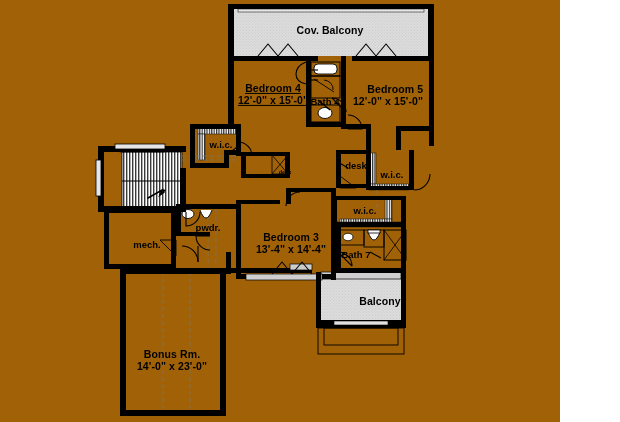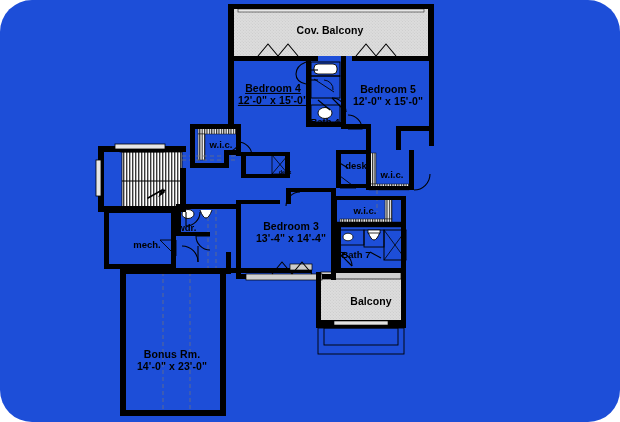--- a/index.html
+++ b/index.html
@@ -6,25 +6,24 @@
   html, body {
     margin: 0;
     padding: 0;
     background: #ffffff;
   }
   body {
     font-family: "Liberation Sans", sans-serif;
   }
   #plan-canvas {
     position: relative;
-    width: 620px;
+    width: 560px;
     height: 422px;
-    background: #1d4ed8;
+    background: #a16207;
     overflow: hidden;
-    border-radius: 32px;
   }
   #plan-svg {
     display: block;
     width: 620px;
     height: 422px;
   }
   .room-label {
     position: absolute;
     text-align: center;
     color: #000000;
@@ -299,25 +298,25 @@
 
     <div class="room-label lbl-lg" style="left:330px; top:30px;">
       <span class="rl-name">Cov. Balcony</span>
     </div>
 
     <div class="room-label lbl-lg" style="left:273px; top:94px;text-decoration:underline;">
       <span class="rl-name">Bedroom 4</span>
       <span class="rl-dims">12'-0" x 15'-0"</span>
     </div>
 
-    <div class="room-label lbl-md" style="left:325px; top:102px;margin-top:20px;">
+    <div class="room-label lbl-md" style="left:325px; top:102px;">
       <span class="rl-name">Bath 4</span>
     </div>
 
-    <div class="room-label lbl-lg" style="left:388px; top:95px;">
+    <div class="room-label lbl-lg" style="left:388px; top:95px;text-align:right;">
       <span class="rl-name">Bedroom 5</span>
       <span class="rl-dims">12'-0" x 15'-0"</span>
     </div>
 
     <div class="room-label lbl-md" style="left:221px; top:145px;">
       <span class="rl-name">w.i.c.</span>
     </div>
 
     <div class="room-label lbl-md" style="left:356px; top:166px;">
       <span class="rl-name">desk</span>
@@ -328,38 +327,38 @@
     </div>
 
     <div class="room-label lbl-xs" style="left:285px; top:172px;">
       <span class="rl-name">desk</span>
     </div>
 
     <div class="room-label lbl-md" style="left:365px; top:211px;">
       <span class="rl-name">w.i.c.</span>
     </div>
 
-    <div class="room-label lbl-md" style="left:184px; top:228px;">
+    <div class="room-label lbl-md" style="left:208px; top:228px;">
       <span class="rl-name">pwdr.</span>
     </div>
 
     <div class="room-label lbl-md" style="left:131px; top:245px;margin-left:16px;">
       <span class="rl-name">mech.</span>
     </div>
 
-    <div class="room-label lbl-lg" style="left:291px; top:232px;">
+    <div class="room-label lbl-lg" style="left:291px; top:243px;">
       <span class="rl-name">Bedroom 3</span>
       <span class="rl-dims">13'-4" x 14'-4"</span>
     </div>
 
     <div class="room-label lbl-md" style="left:356px; top:255px;">
       <span class="rl-name">Bath 7</span>
     </div>
 
-    <div class="room-label lbl-lg" style="left:371px; top:301px;">
+    <div class="room-label lbl-lg" style="left:380px; top:301px;">
       <span class="rl-name">Balcony</span>
     </div>
 
     <div class="room-label lbl-lg" style="left:172px; top:360px;">
       <span class="rl-name">Bonus Rm.</span>
       <span class="rl-dims">14'-0" x 23'-0"</span>
     </div>
 
   </div>
 </div>

